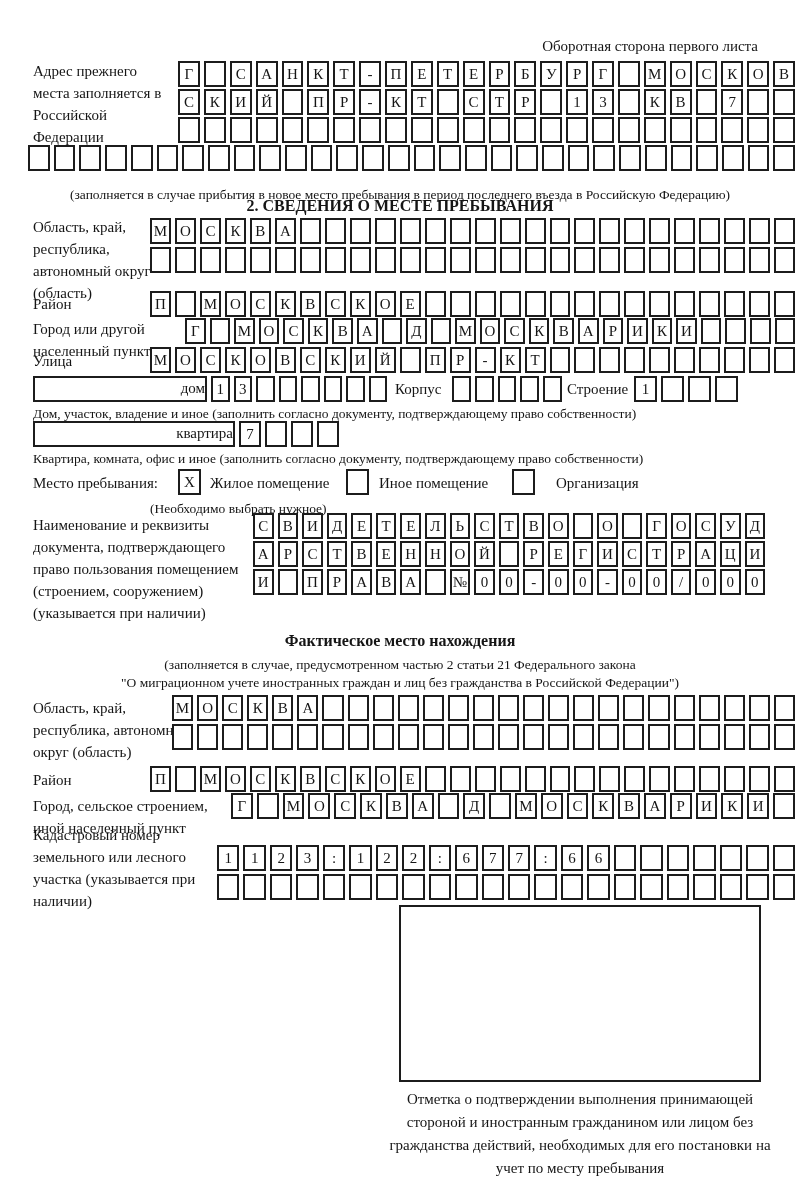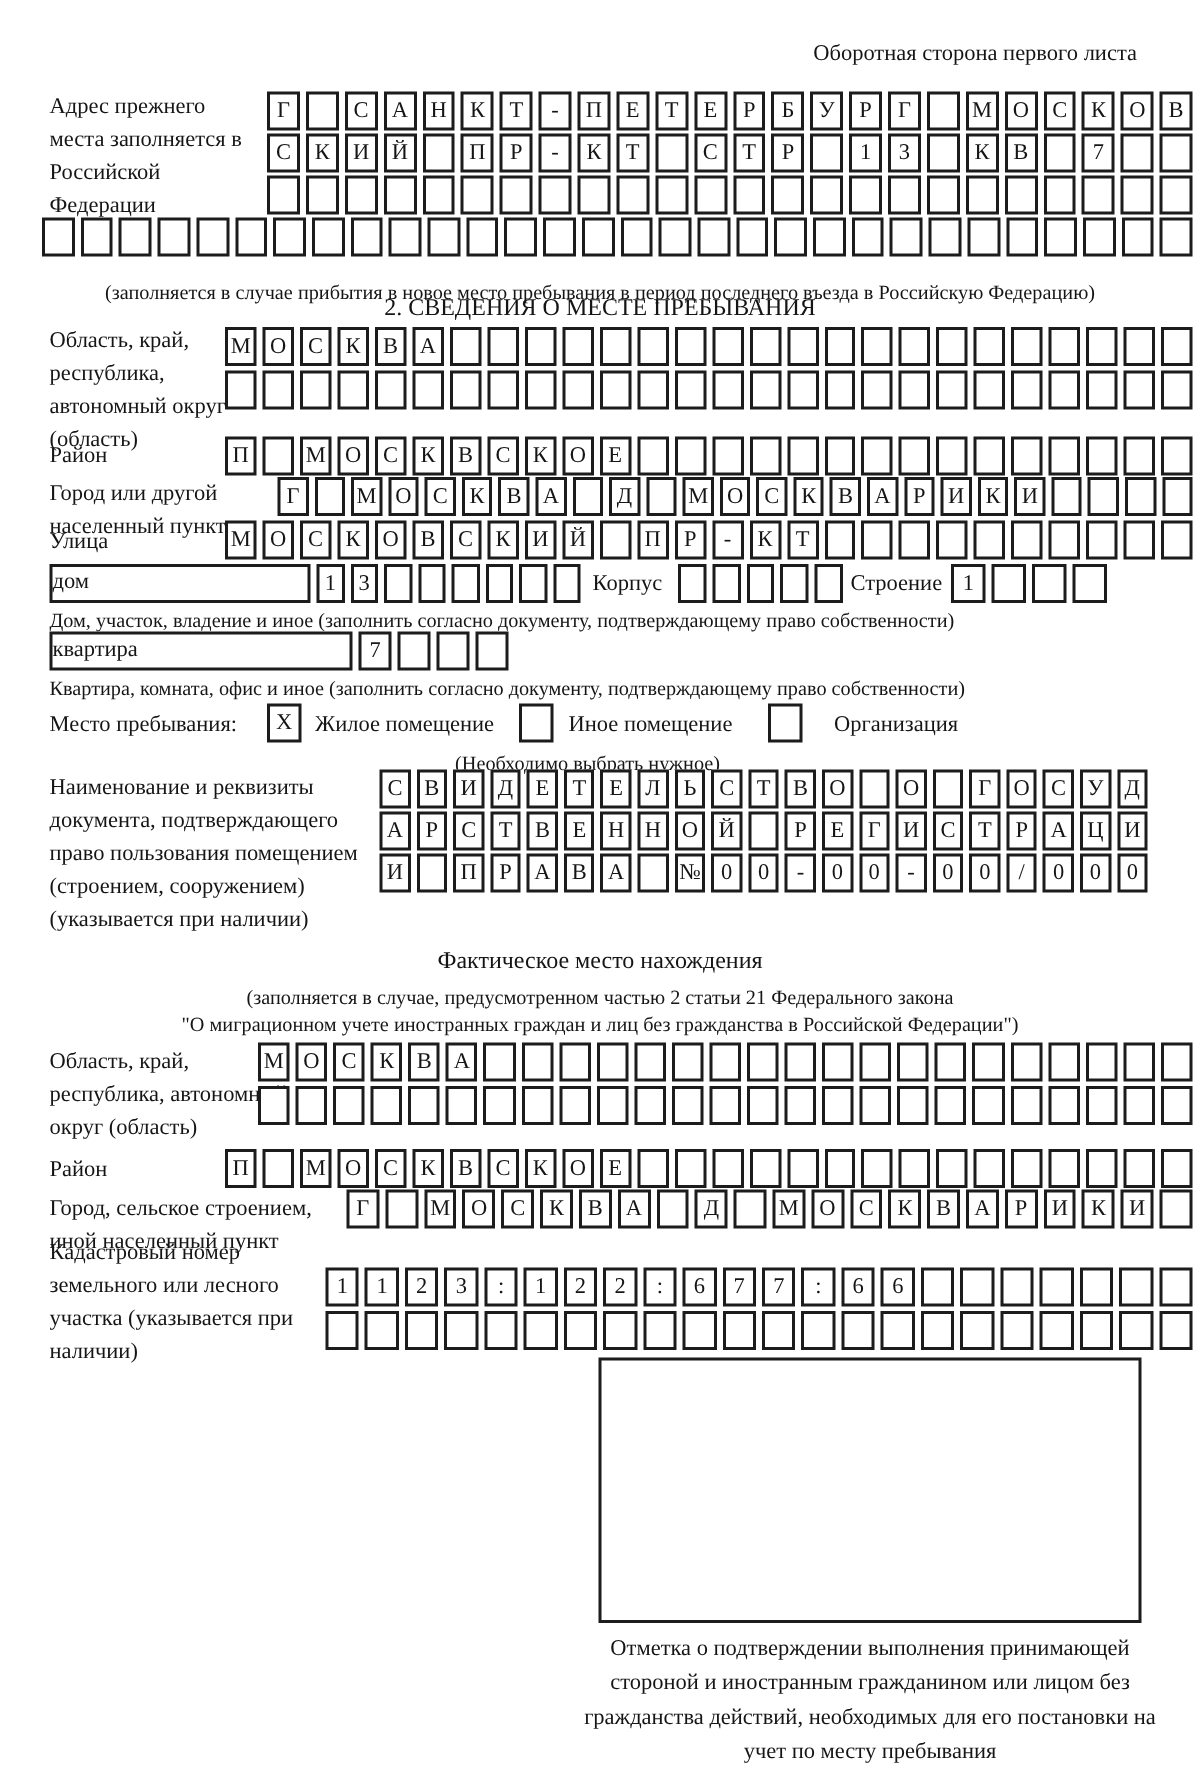--- a/index.html
+++ b/index.html
@@ -4,29 +4,29 @@
 <style>
   *{margin:0;padding:0;box-sizing:border-box}
   html,body{width:800px;background:#fff}
   body{height:1180px;position:relative;font-family:"Liberation Serif","DejaVu Serif",serif;color:#151515;overflow:hidden}
   .abs{position:absolute}
   .cellrow{display:flex;gap:4px}
   .cell{flex:1;min-width:0;height:26px;border:2px solid #1c1c1c;background:#fff;text-align:center;font-size:15px;line-height:22px;overflow:hidden}
   .label{font-size:15px;line-height:22px}
   .note{font-size:13.5px;line-height:17px}
   .center{left:0;width:800px;text-align:center}
-  .bold{font-weight:normal}
-  .labelbox{border:2px solid #1c1c1c;height:26px;text-align:left;font-size:15px;line-height:21px;background:#fff}
+  .bold{font-weight:bold}
+  .labelbox{border:2px solid #1c1c1c;height:26px;text-align:right;font-size:15px;line-height:21px;background:#fff}
   .chk{width:23px;height:26px;border:2px solid #1c1c1c;text-align:center;font-size:15px;line-height:22px;background:#fff}
   .stampbox{border:2px solid #1c1c1c;background:#fff}
 </style>
 </head>
 <body>
 
-<div class="abs label" style="top:25px;right:42px">Оборотная сторона первого листа</div>
+<div class="abs label" style="top:35px;right:42px">Оборотная сторона первого листа</div>
 
 <div class="abs label" style="left:33px;top:60px;width:142px">Адрес прежнего места заполняется в Российской Федерации</div>
 <div class="abs cellrow" style="left:178px;top:61px;width:617px">
     <span class="cell">Г</span>
     <span class="cell"></span>
     <span class="cell">С</span>
     <span class="cell">А</span>
     <span class="cell">Н</span>
     <span class="cell">К</span>
     <span class="cell">Т</span>
@@ -320,21 +320,21 @@
   </div>
 <div class="abs note" style="left:33px;top:450px;width:760px">Квартира, комната, офис и иное (заполнить согласно документу, подтверждающему право собственности)</div>
 
 <div class="abs label" style="left:33px;top:472px">Место пребывания:</div>
 <div class="abs chk" style="left:178px;top:469px">X</div>
 <div class="abs label" style="left:210px;top:472px">Жилое помещение</div>
 <div class="abs chk" style="left:346px;top:469px"></div>
 <div class="abs label" style="left:379px;top:472px">Иное помещение</div>
 <div class="abs chk" style="left:512px;top:469px"></div>
 <div class="abs label" style="left:556px;top:472px">Организация</div>
-<div class="abs note" style="left:150px;top:500px;width:330px;text-align:right">(Необходимо выбрать нужное)</div>
+<div class="abs note" style="left:150px;top:500px;width:330px;text-align:left">(Необходимо выбрать нужное)</div>
 
 <div class="abs label" style="left:33px;top:514px;width:216px">Наименование и реквизиты документа, подтверждающего право пользования помещением (строением, сооружением) (указывается при наличии)</div>
 <div class="abs cellrow" style="left:253px;top:513px;width:512px">
     <span class="cell">С</span>
     <span class="cell">В</span>
     <span class="cell">И</span>
     <span class="cell">Д</span>
     <span class="cell">Е</span>
     <span class="cell">Т</span>
     <span class="cell">Е</span>

